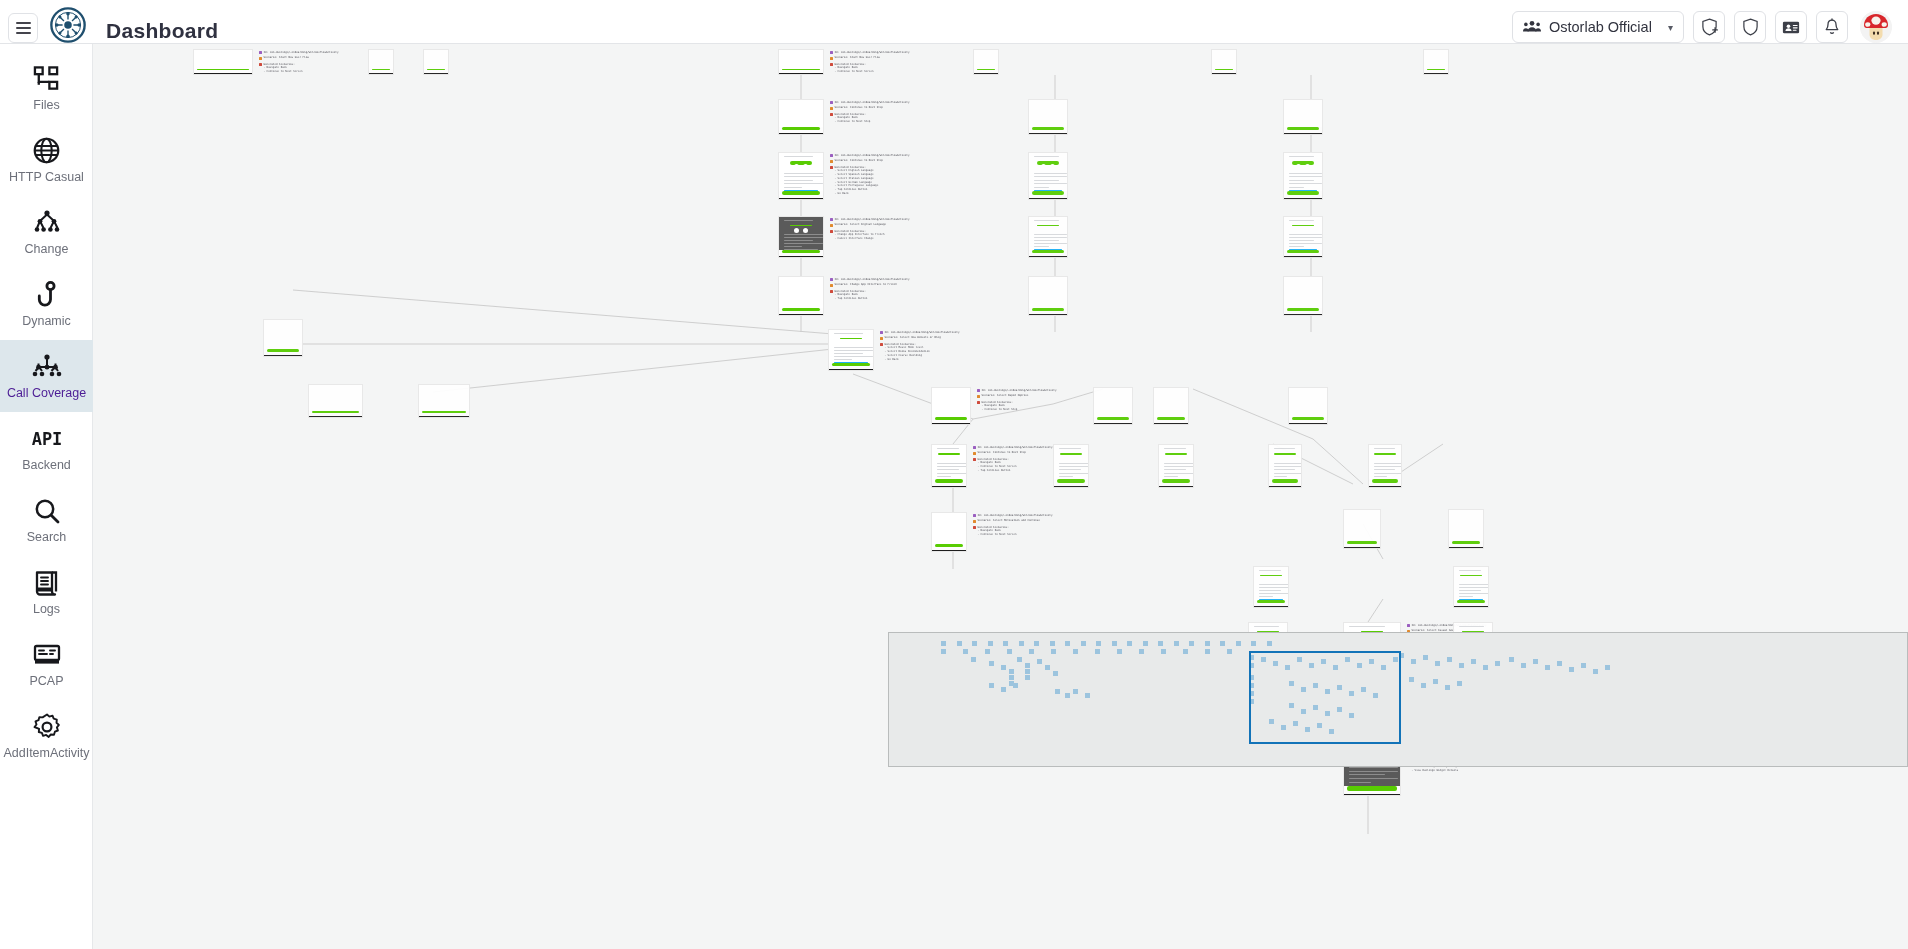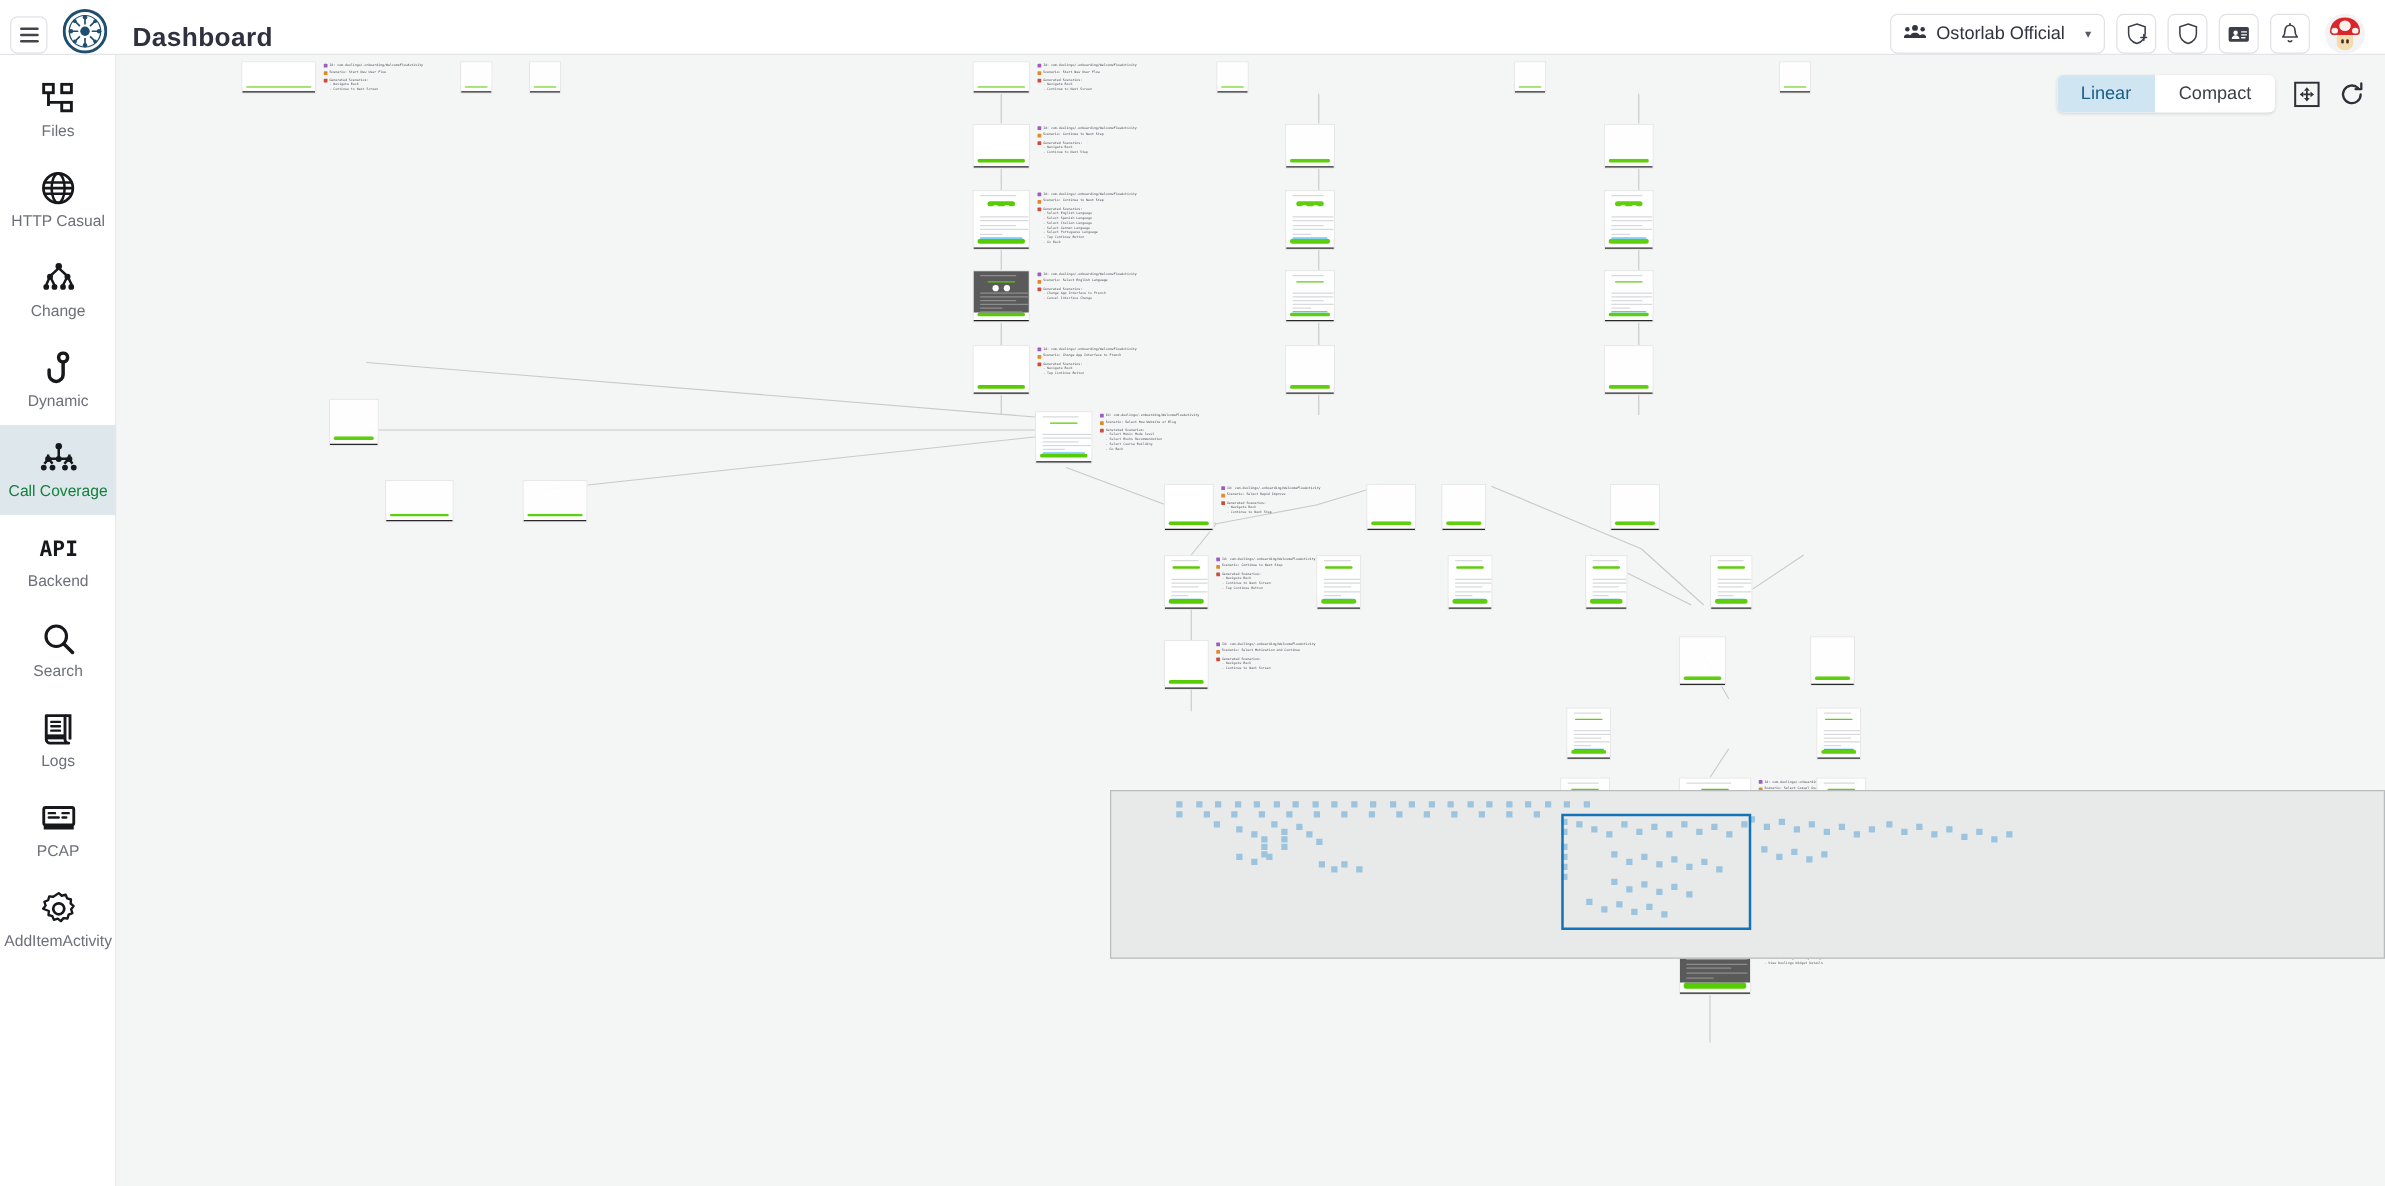--- a/index.html
+++ b/index.html
@@ -72,21 +72,21 @@
     padding-top: 8px;
   }
   .nav-item {
     width: 93px; height: 72px;
     display: flex; flex-direction: column; align-items: center; justify-content: center;
     gap: 5px; cursor: pointer;
   }
   .nav-item.active { background: #dde7ec; }
   .nav-item .nav-ico { height: 30px; display: flex; align-items: center; justify-content: center; }
   .nav-item .nav-lbl { font-size: 12.5px; color: #6d707a; text-align: center; line-height: 1.1; }
-  .nav-item.active .nav-lbl { color: #15803d; }
+  .nav-item.active .nav-lbl { color: #4c1d95; }
 
   
   .canvas {
     position: absolute; top: 44px; left: 93px;
     width: 1815px; height: 905px;
     background: #f4f5f5;
     overflow: hidden;
   }
   .canvas-inner { position: absolute; inset: 0; }
 
@@ -1267,39 +1267,20 @@
       <div class="bar sm"></div>
       <div class="bar blue"></div>
     </div>
     <div class="cta"></div>
     <div class="underline"></div>
   </div>
       </div>
 
   </div>
 
-  <div class="view-controls">
-    <div class="seg">
-      <button class="on">Linear</button>
-      <button>Compact</button>
-    </div>
-    <div class="ctrl-ico">
-      <svg width="21" height="21" viewBox="0 0 22 22" aria-hidden="true">
-        <rect x="1.2" y="1.2" width="19.6" height="19.6" fill="none" stroke="#2f3139" stroke-width="1.7"></rect>
-        <path d="M11 5 L8.6 8 h4.8 Z M11 17 L8.6 14 h4.8 Z M5 11 L8 8.6 v4.8 Z M17 11 L14 8.6 v4.8 Z" fill="#2f3139"></path>
-        <path d="M11 8 v6 M8 11 h6" stroke="#2f3139" stroke-width="1.5"></path>
-      </svg>
-    </div>
-    <div class="ctrl-ico">
-      <svg width="21" height="21" viewBox="0 0 22 22" aria-hidden="true">
-        <path d="M18.4 11a7.4 7.4 0 1 1-2.2-5.3" fill="none" stroke="#2f3139" stroke-width="1.9" stroke-linecap="round"></path>
-        <path d="M18.9 1.8 V6.6 H14.1" fill="none" stroke="#2f3139" stroke-width="1.9" stroke-linecap="round" stroke-linejoin="round"></path>
-      </svg>
-    </div>
-  </div>
 
   <div class="minimap">
     <div id="minimap-nodes">
         <div class="mm-node" style="left:52px; top:8px;"></div>
         <div class="mm-node" style="left:67.5px; top:8px;"></div>
         <div class="mm-node" style="left:83px; top:8px;"></div>
         <div class="mm-node" style="left:98.5px; top:8px;"></div>
         <div class="mm-node" style="left:114px; top:8px;"></div>
         <div class="mm-node" style="left:129.5px; top:8px;"></div>
         <div class="mm-node" style="left:145px; top:8px;"></div>

